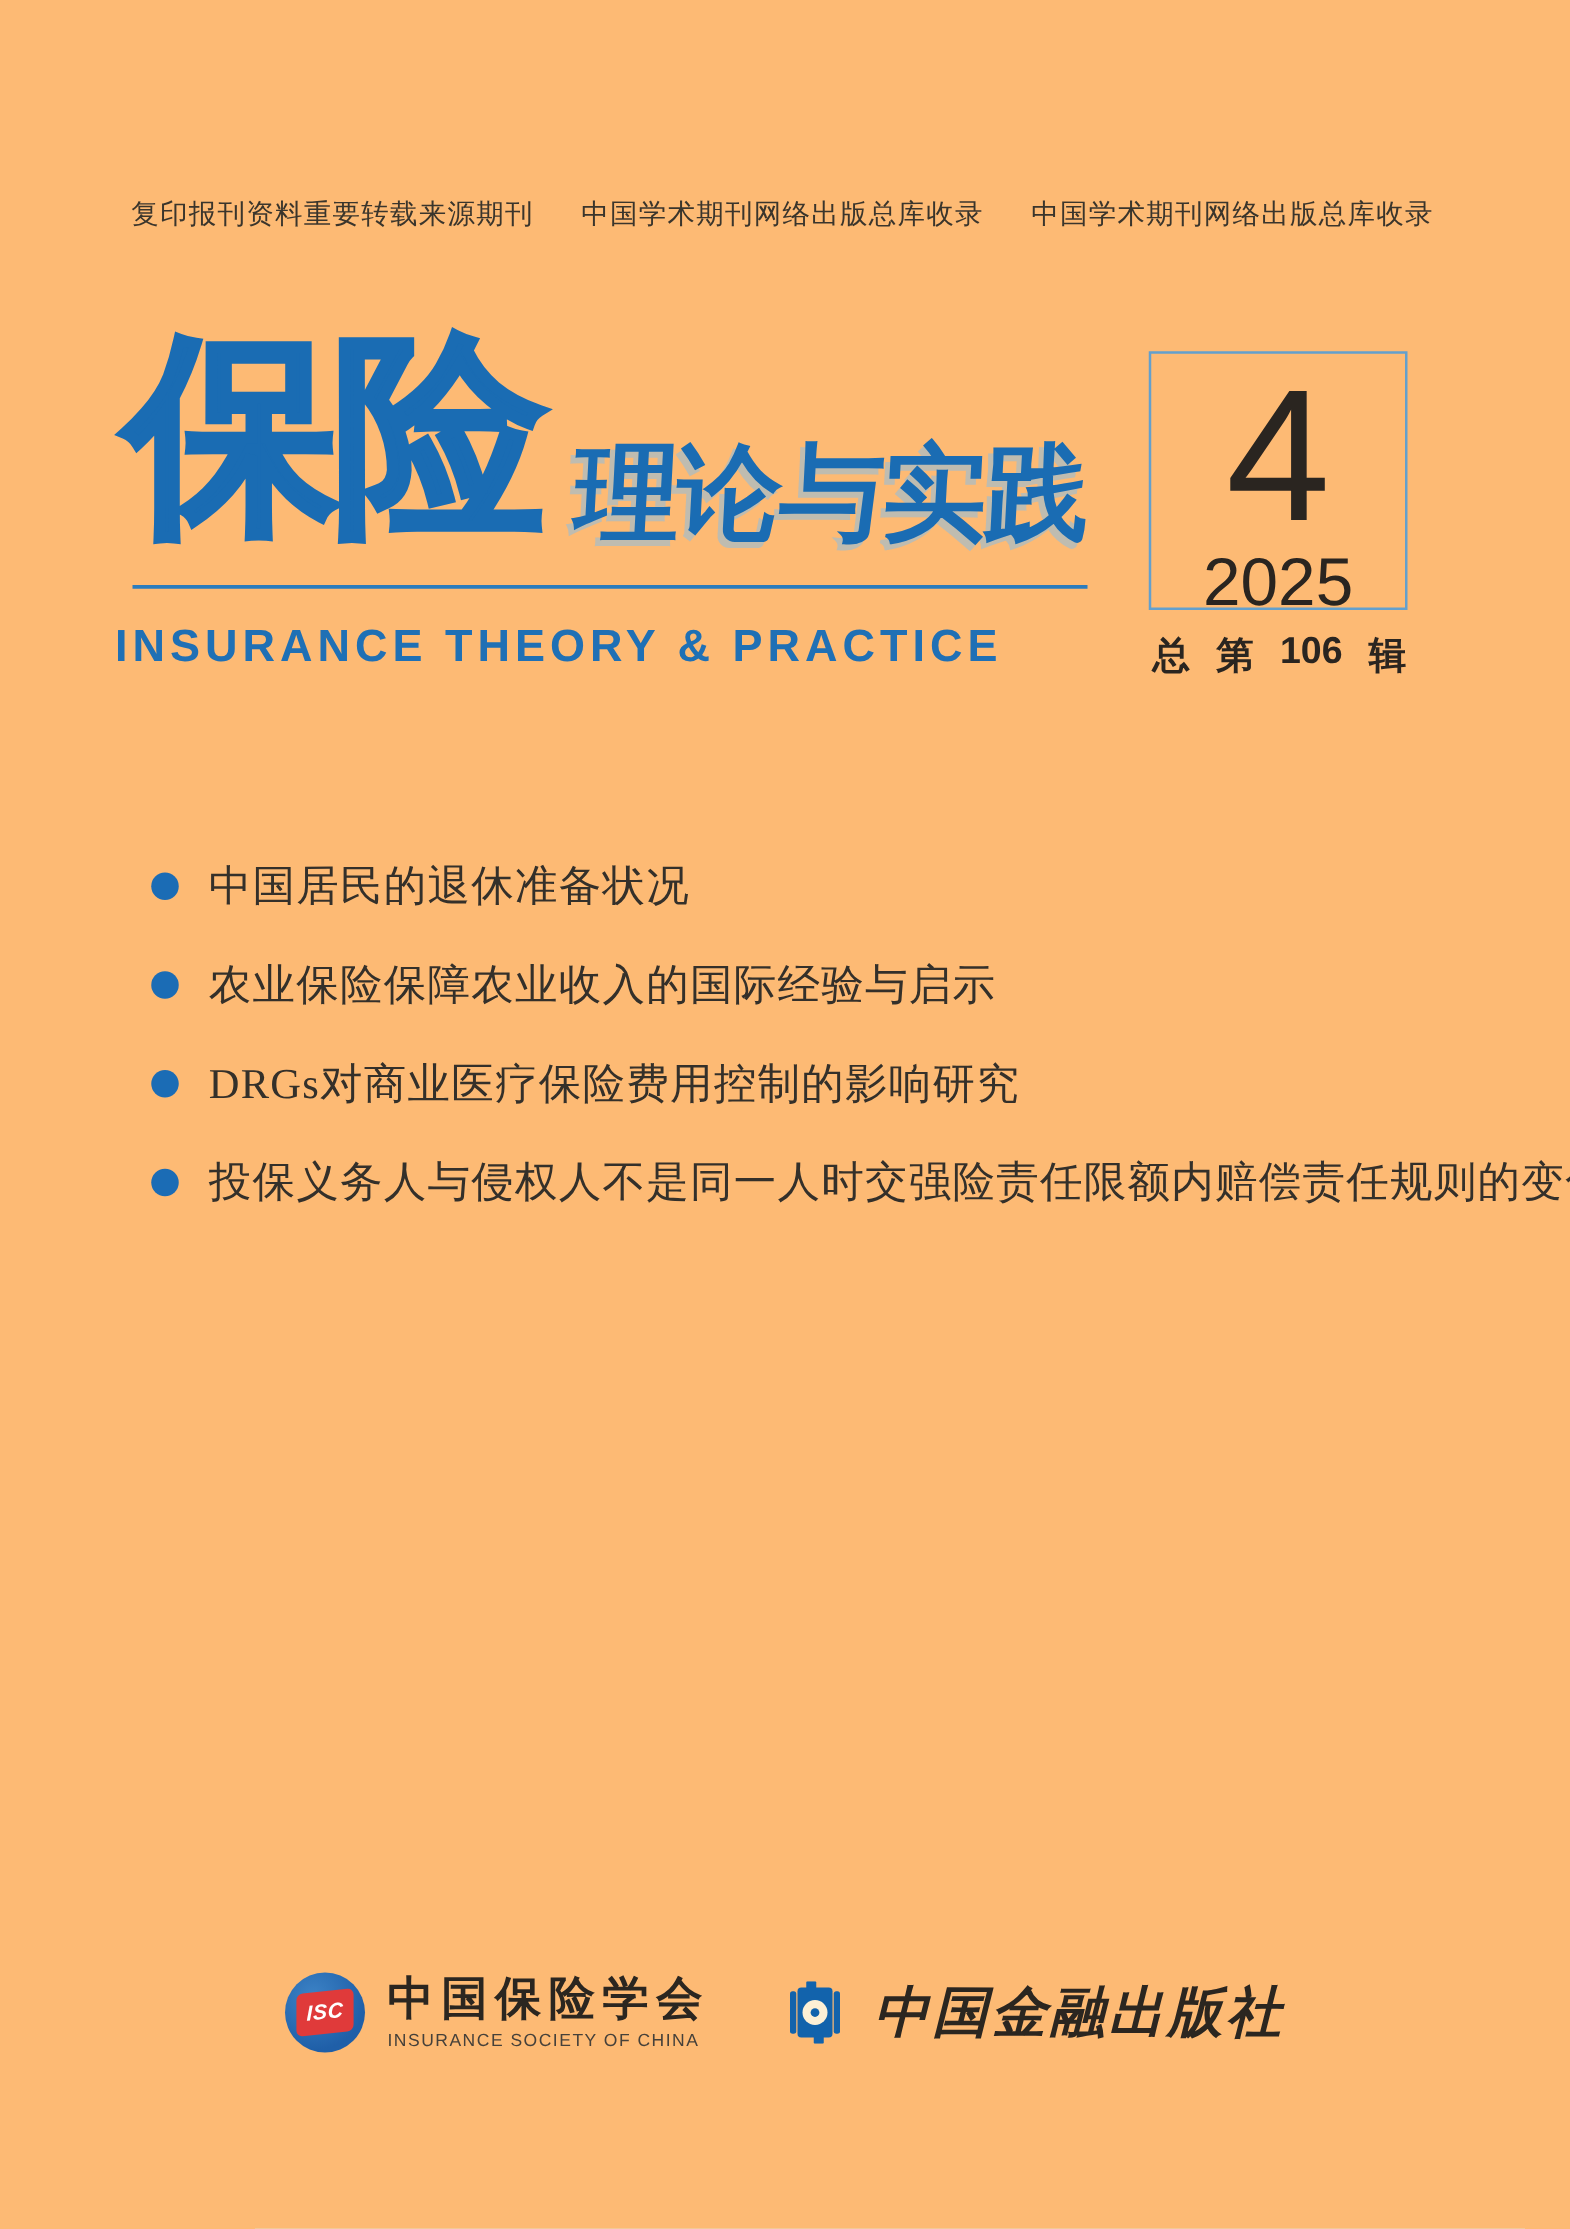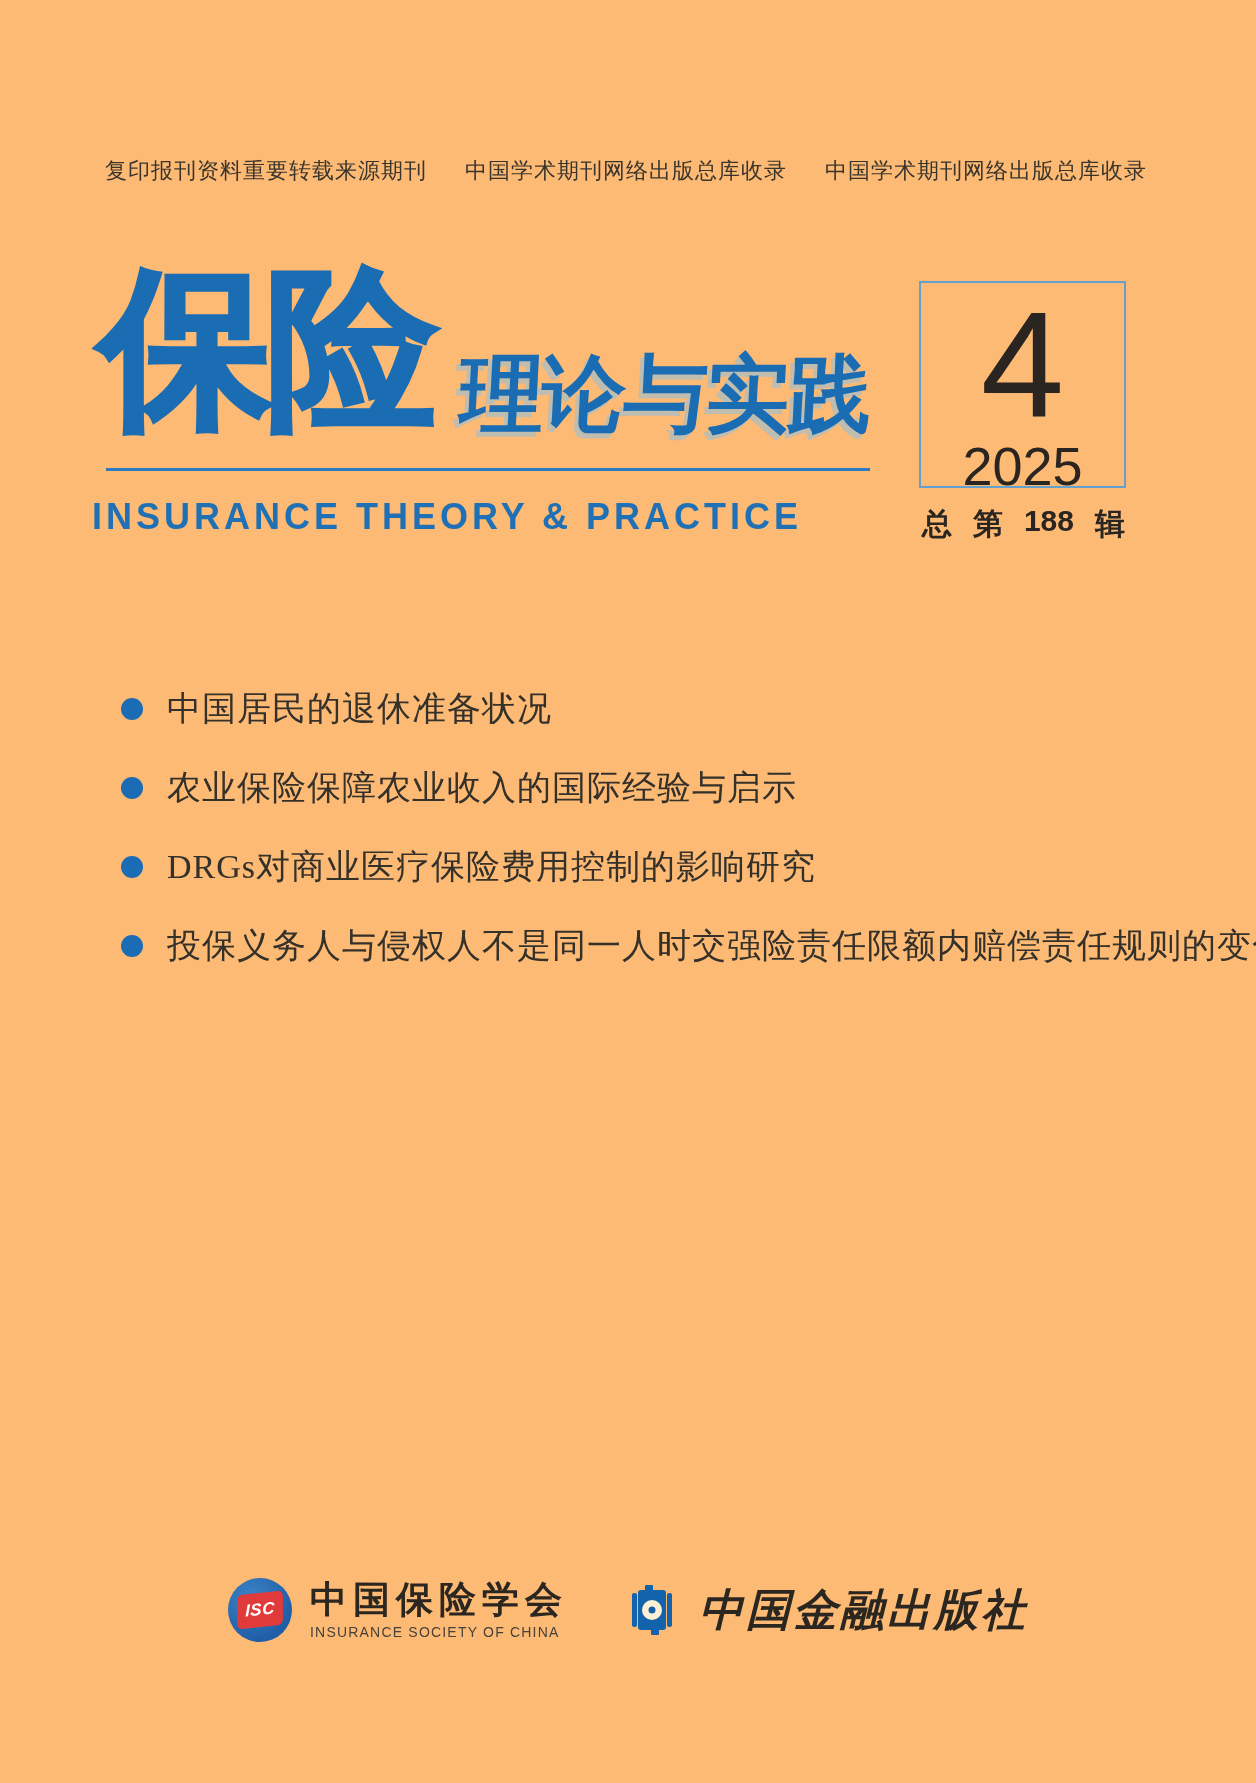--- a/index.html
+++ b/index.html
@@ -132,21 +132,21 @@
   <div class="masthead-rule"></div>
   <div class="title-en">INSURANCE THEORY &amp; PRACTICE</div>
 
   <div class="issue-box">
     <div class="issue-number">4</div>
     <div class="issue-year">2025</div>
   </div>
   <div class="volume-row">
     <span>总</span>
     <span>第</span>
-    <span>188</span>
+    <span>106</span>
     <span>辑</span>
   </div>
 
   <ul class="contents-list">
     <li class="contents-item">
       <span class="bullet-dot"></span>
       <span class="contents-text">中国居民的退休准备状况</span>
     </li>
     <li class="contents-item">
       <span class="bullet-dot"></span>

